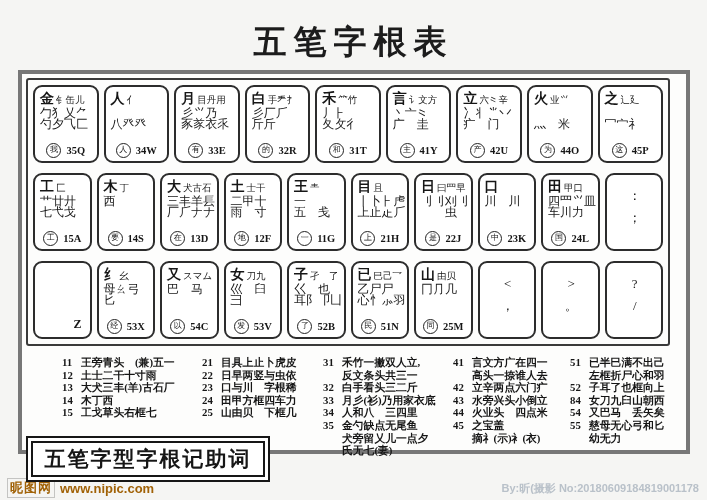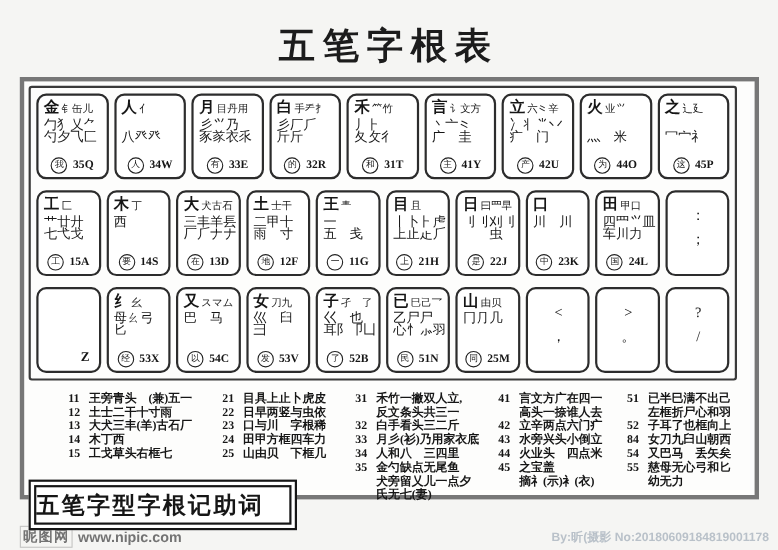--- a/index.html
+++ b/index.html
@@ -34,25 +34,25 @@
 
   .mn-col{position:absolute;top:282px;white-space:nowrap;}
   .mn-col-1{left:40px;} .mn-col-2{left:180px;} .mn-col-3{left:301px;}
   .mn-col-4{left:431px;} .mn-col-5{left:548px;}
   .mn-line{height:12.6px;line-height:12.6px;font-size:10.8px;font-weight:600;}
   .mn-num{display:inline-block;width:19px;}
   
   .footer-label-box{position:absolute;left:26px;top:436px;width:244px;height:46px;
     background:#fff;border:2px solid #161616;padding:3px;box-sizing:border-box;z-index:5;}
   .footer-label-inner{width:100%;height:100%;border:2px solid #161616;
-    box-sizing:border-box;display:flex;align-items:center;justify-content:flex-start;}
+    box-sizing:border-box;display:flex;align-items:center;justify-content:center;}
   .footer-label{font-size:21px;font-weight:bold;letter-spacing:2px;}
 
-  .wm-left{position:absolute;left:18px;top:478px;display:flex;align-items:center;gap:5px;
-    font-family:"Liberation Sans",sans-serif;color:#737373;font-weight:bold;}
+  .wm-left{position:absolute;left:7px;top:478px;display:flex;align-items:center;gap:5px;
+    font-family:"Liberation Sans",sans-serif;color:#a16207;font-weight:bold;}
   .wm-logo{font-size:13px;letter-spacing:1px;border:1px solid #c4c4c2;padding:0 2px;}
   .wm-url{font-size:13px;}
   .wm-right{position:absolute;right:8px;top:481px;font-size:11px;font-weight:bold;
     font-family:"Liberation Sans",sans-serif;color:#b9c1c9;}
 </style>
 </head>
 <body>
 
 <div class="stage">
   <div class="page-title">五笔字根表</div>

